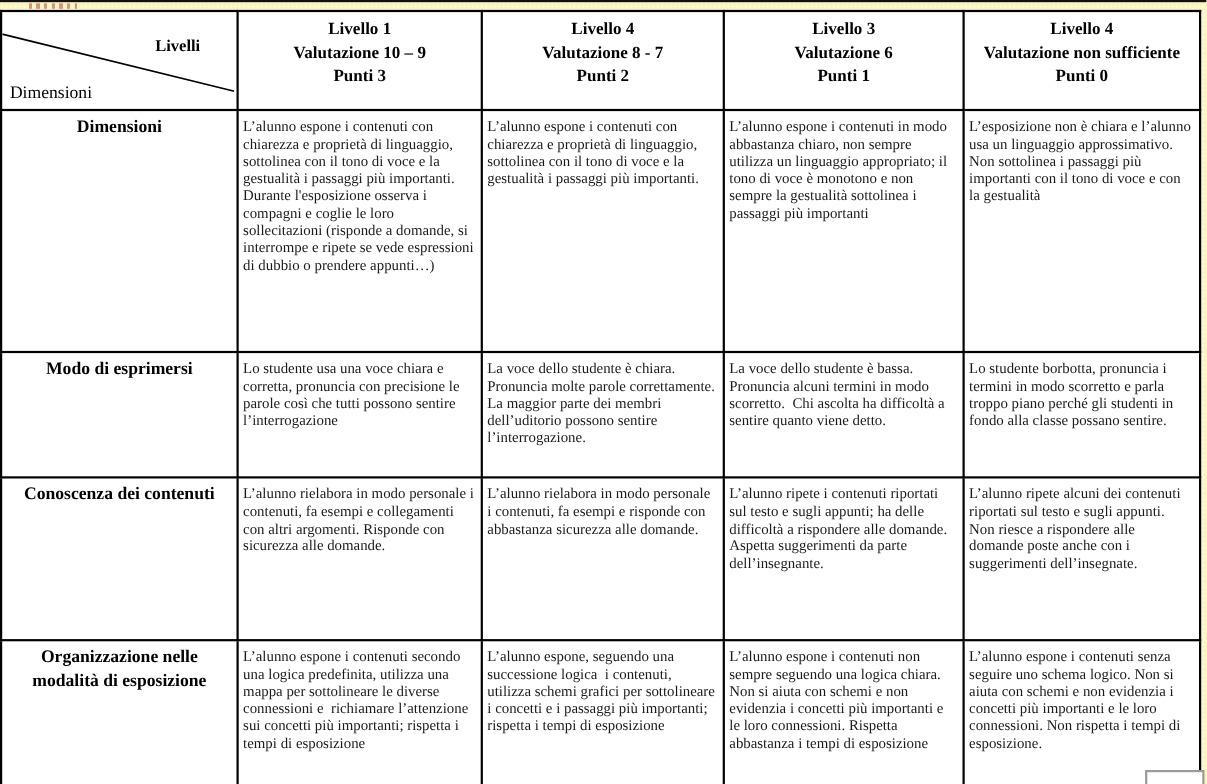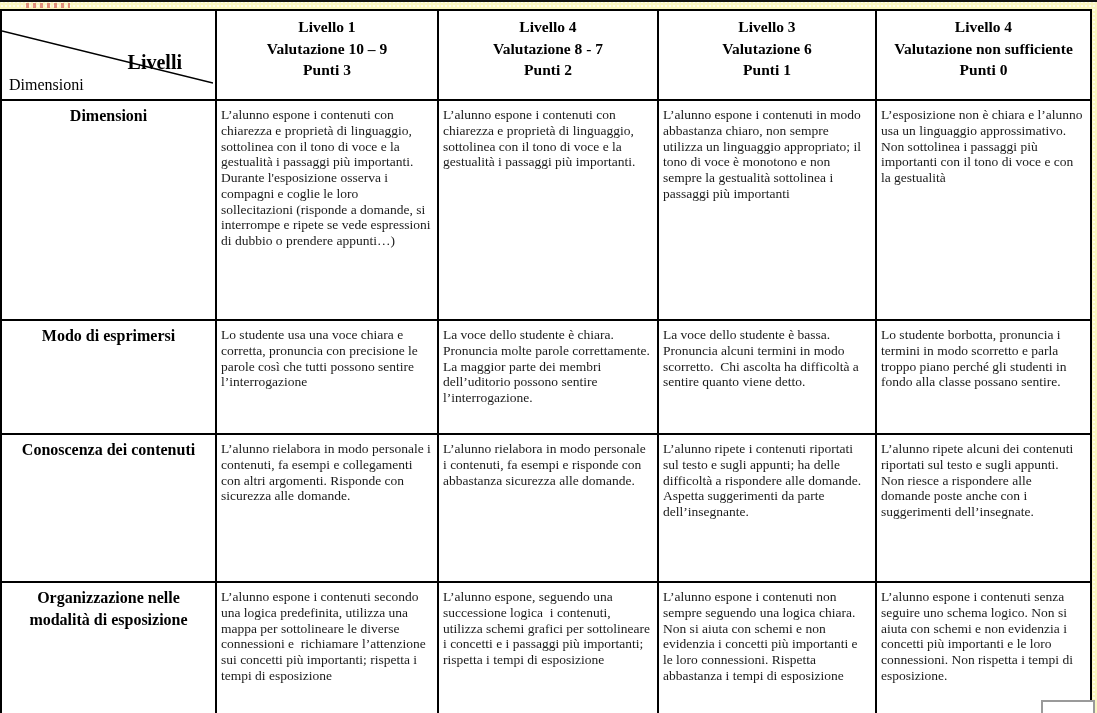--- a/index.html
+++ b/index.html
@@ -64,24 +64,24 @@
     margin-left: 40px;
   }
   
   td.corner {
     position: relative;
     padding: 0;
   }
   .corner-svg { position: absolute; top: 0; left: 0; }
   .corner-top {
     position: absolute;
-    top: 40px;
+    top: 23px;
     right: 33px;
     font-weight: bold;
-    font-size: 20px;
+    font-size: 15px;
   }
   .corner-bottom {
     position: absolute;
     bottom: 5px;
     left: 7px;
     font-weight: normal;
     font-size: 16px;
   }
   
   td.dim-cell {

